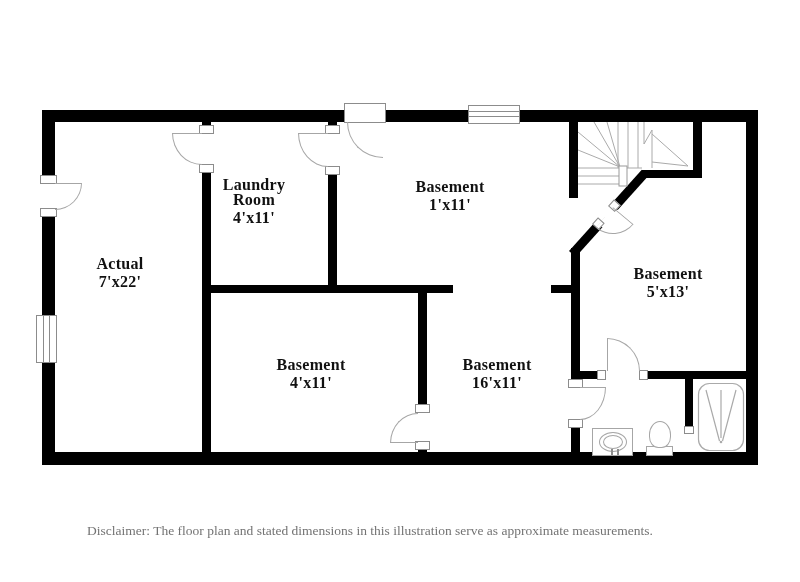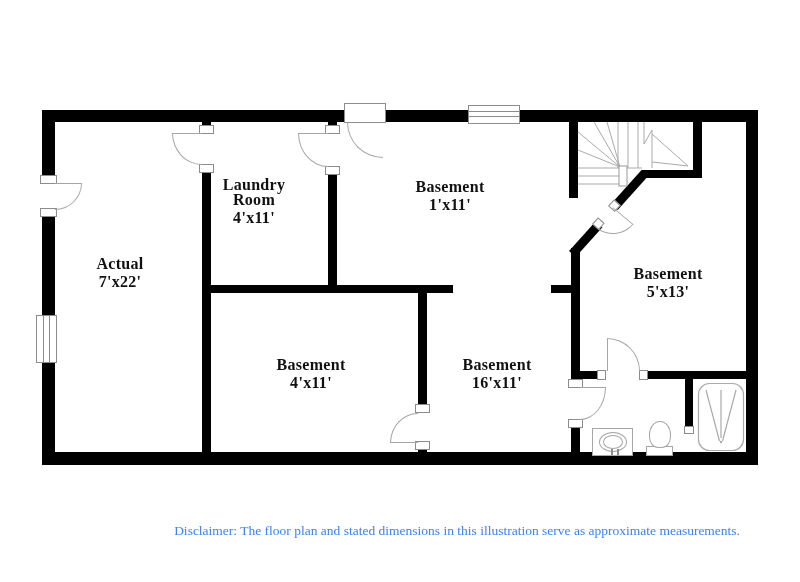--- a/index.html
+++ b/index.html
@@ -11,21 +11,21 @@
   .jamb{background:#fff;border:1px solid var(--jamb-line,#8c8c8c);}
   .arc{border:0 solid var(--fixture-line,#a6a6a6);}
   .win{background:#fff;border:1px solid var(--jamb-line,#8c8c8c);}
   .wline{background:var(--jamb-line,#8c8c8c);}
   .frame{background:#fff;border:1px solid var(--jamb-line,#8c8c8c);}
   .fx{border:1px solid var(--fixture-line,#a6a6a6);background:#fff;}
   .room-label{text-align:center;color:var(--text,#111);font-weight:700;
               font-size:16px;line-height:15px;letter-spacing:.3px;}
   .room-label .rname,.room-label .rdims{display:block;}
   .room-label .rdims{margin-top:3px;}
-  .disclaimer{left:0;top:522px;width:740px;text-align:right;color:#3b82f6;
+  .disclaimer{left:0;top:522px;width:740px;text-align:center;color:#737373;
               font-size:13.5px;line-height:18.5px;font-weight:400;}
   svg{display:block;}
 </style>
 </head>
 <body>
 
 <div class="stage">
 
   <div class="x wall" style="left:42px;top:110px;width:716px;height:12px"></div>
   <div class="x wall" style="left:42px;top:452px;width:716px;height:13px"></div>

